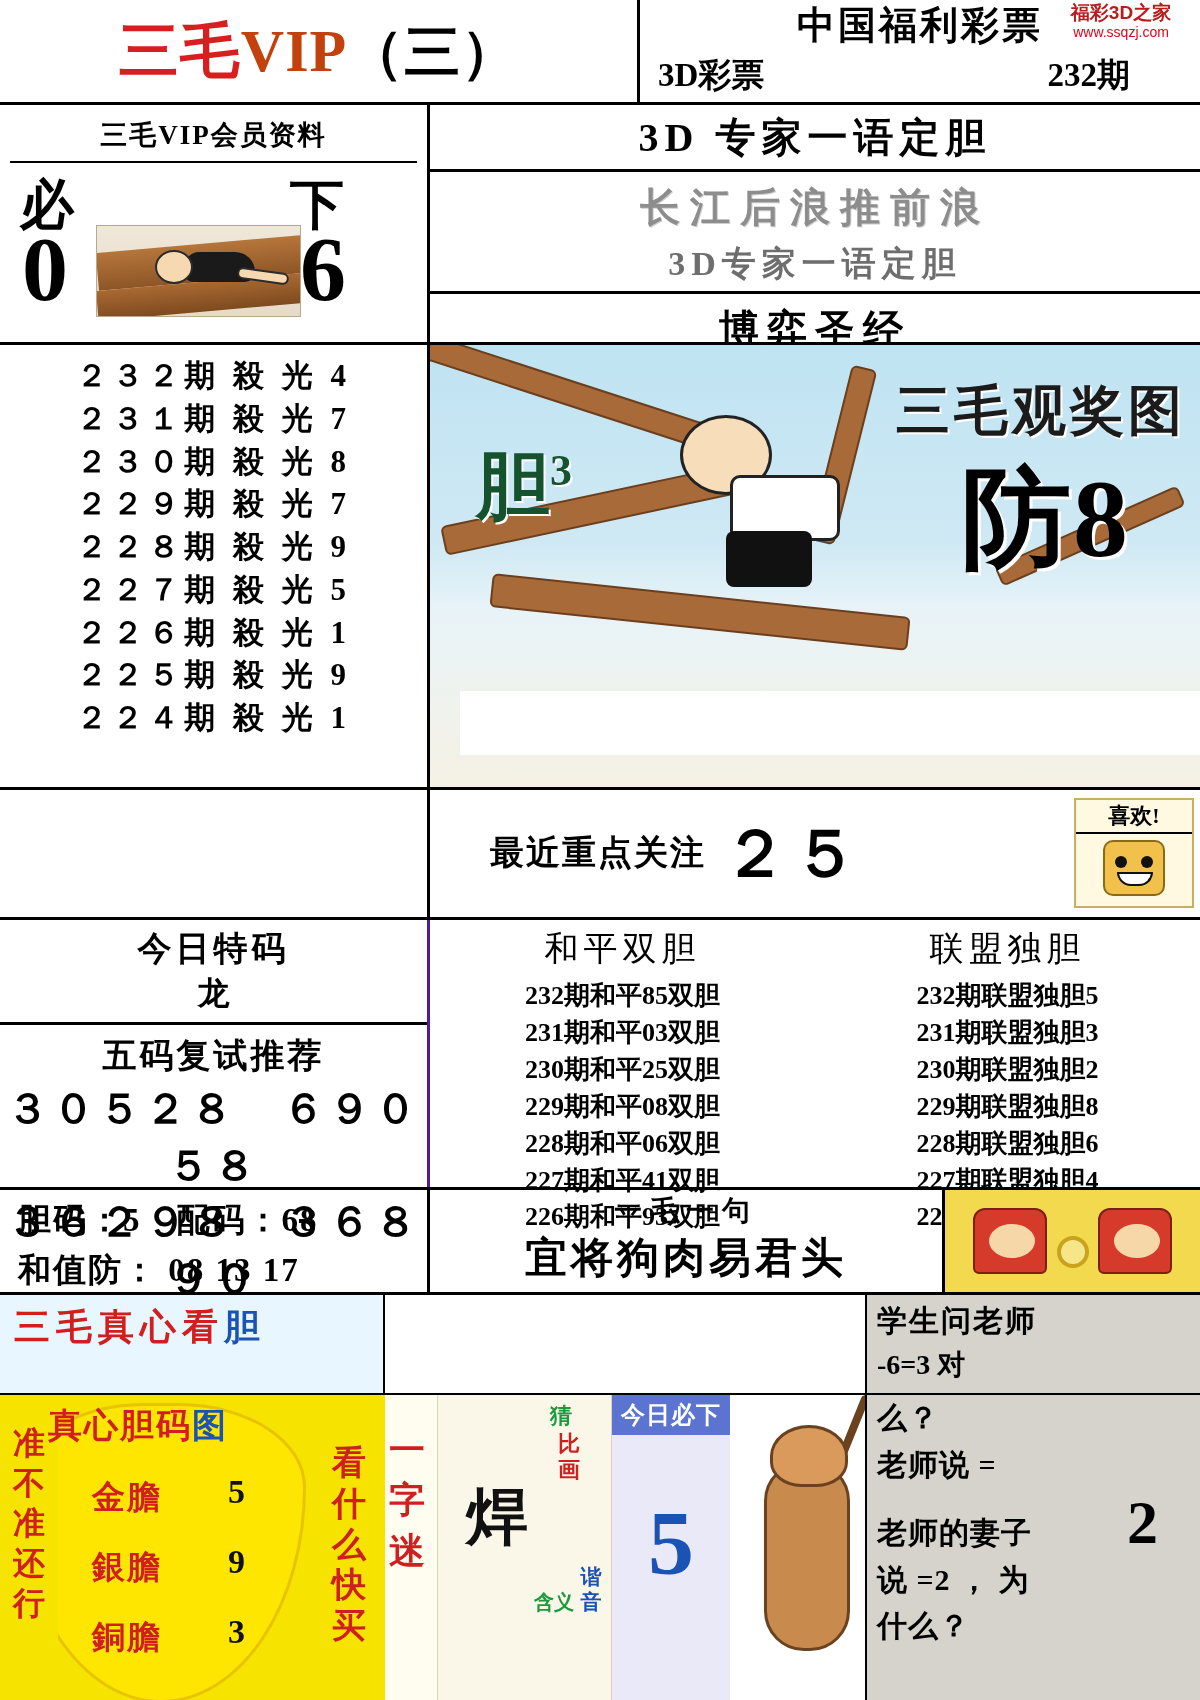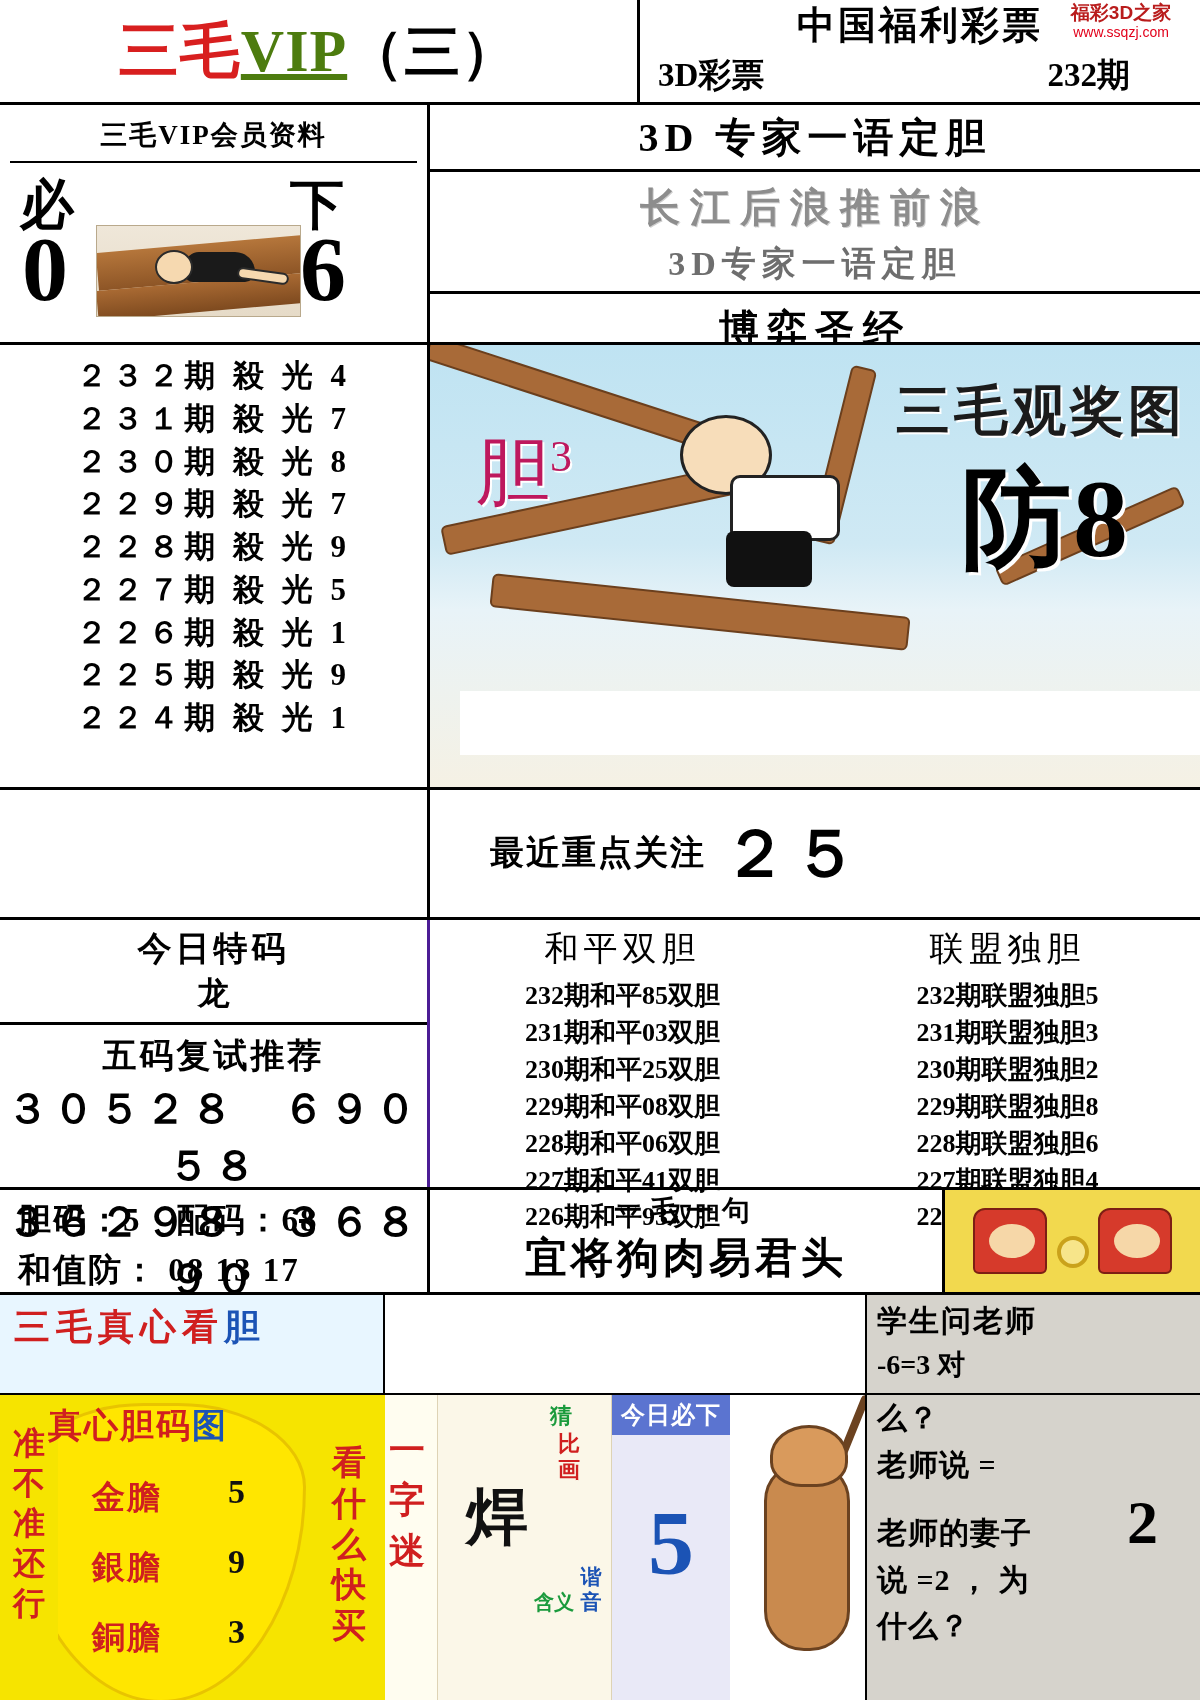--- a/index.html
+++ b/index.html
@@ -19,21 +19,21 @@
   .topbar .left {
     width:640px; border-right:3px solid #000; position:relative;
     display:flex; align-items:center; justify-content:center;
   }
   .title-main {
     font-family:"Liberation Serif", serif;
     font-size:60px; font-weight:bold; letter-spacing:1px;
     white-space:nowrap;
   }
   .title-main .red { color:#d81f1f; }
-  .title-main .blue { color:#4d7c0f;text-decoration:underline; }
+  .title-main .blue { color:#c2410c; }
   .title-main .paren { color:#000; font-size:56px; }
 
   .topbar .right { flex:1; position:relative; }
   .cn-lottery {
     text-align:center; font-family:"Liberation Serif", serif;
     font-size:38px; font-weight:bold; letter-spacing:3px;
   }
   .sub3d {
     display:flex; justify-content:space-between; align-items:baseline;
     padding:2px 70px 0 18px; font-family:"Liberation Serif", serif;
@@ -132,23 +132,23 @@
     position:absolute; background:#a86a38; border:2px solid #6b3f1d;
     border-radius:6px;
   }
   .sanmao-title {
     position:absolute; right:14px; top:30px;
     font-family:"Liberation Serif", serif; font-size:54px; font-weight:bold;
     color:#1b1b1b; letter-spacing:4px;
     text-shadow:2px 2px 0 #ffffff;
   }
   .dan3 {
-    position:absolute; left:46px; top:78px;
-    font-family:"Liberation Serif", serif; font-size:74px; font-weight:normal;
-    color:#be185d; text-shadow:2px 2px 0 #fff;
+    position:absolute; left:46px; top:92px;
+    font-family:"Liberation Serif", serif; font-size:74px; font-weight:bold;
+    color:#14532d; text-shadow:2px 2px 0 #fff;
   }
   .dan3 sup { font-size:44px; }
   .fang8 {
     position:absolute; right:70px; top:100px;
     font-family:"Liberation Serif", serif; font-size:110px; font-weight:bold;
     color:#000; letter-spacing:2px; text-shadow:3px 3px 0 #ffffff;
   }
   .whitebar {
     position:absolute; left:30px; right:0; bottom:32px; height:64px;
     background:#fff;
@@ -489,20 +489,26 @@
     </div>
   </div>
 
   <div class="tips-row">
     <div class="tips-left"></div>
     <div class="tips-right">
       <div class="tips-text">
         <div class="t2">最近重点关注</div>
       </div>
       <div class="tips-num">２５</div>
+      <div class="xihuan">
+        <div class="tag">喜欢!</div>
+        <div class="face">
+            <div class="mouth"></div>
+          </div>
+      </div>
     </div>
   </div>
 
   <div class="band4">
     <div class="b4left">
       <div class="tema-title">今日特码</div>
       <div class="tema-val">龙</div>
       <div class="wuma-title">五码复试推荐</div>
       <div class="wuma-row">３０５２８　６９０５８</div>
       <div class="wuma-row">３６２９８　３６８９０</div>

